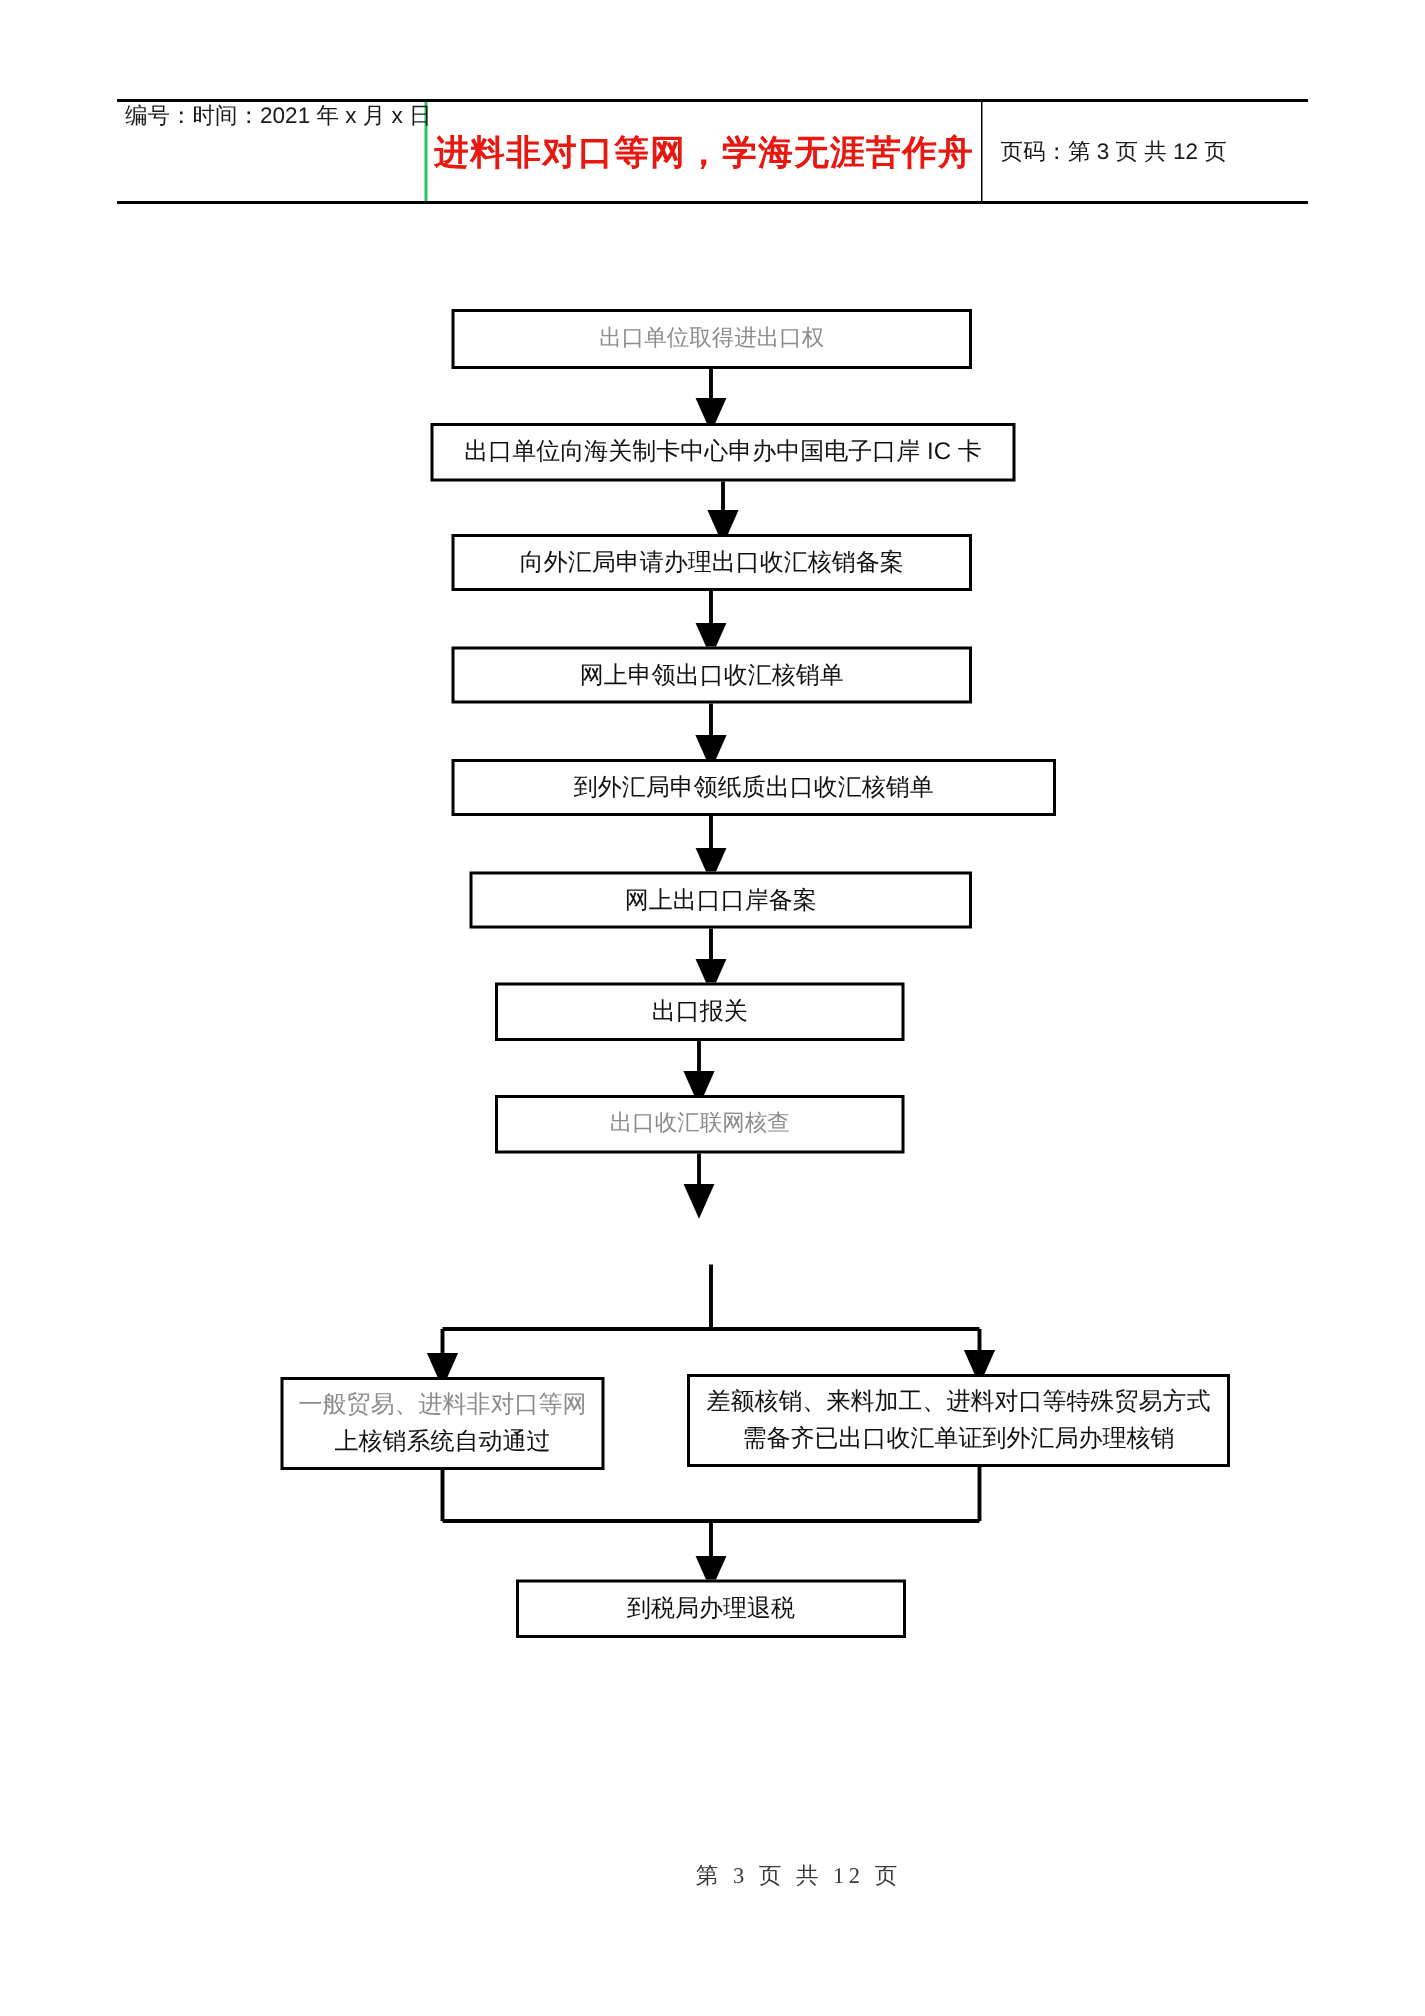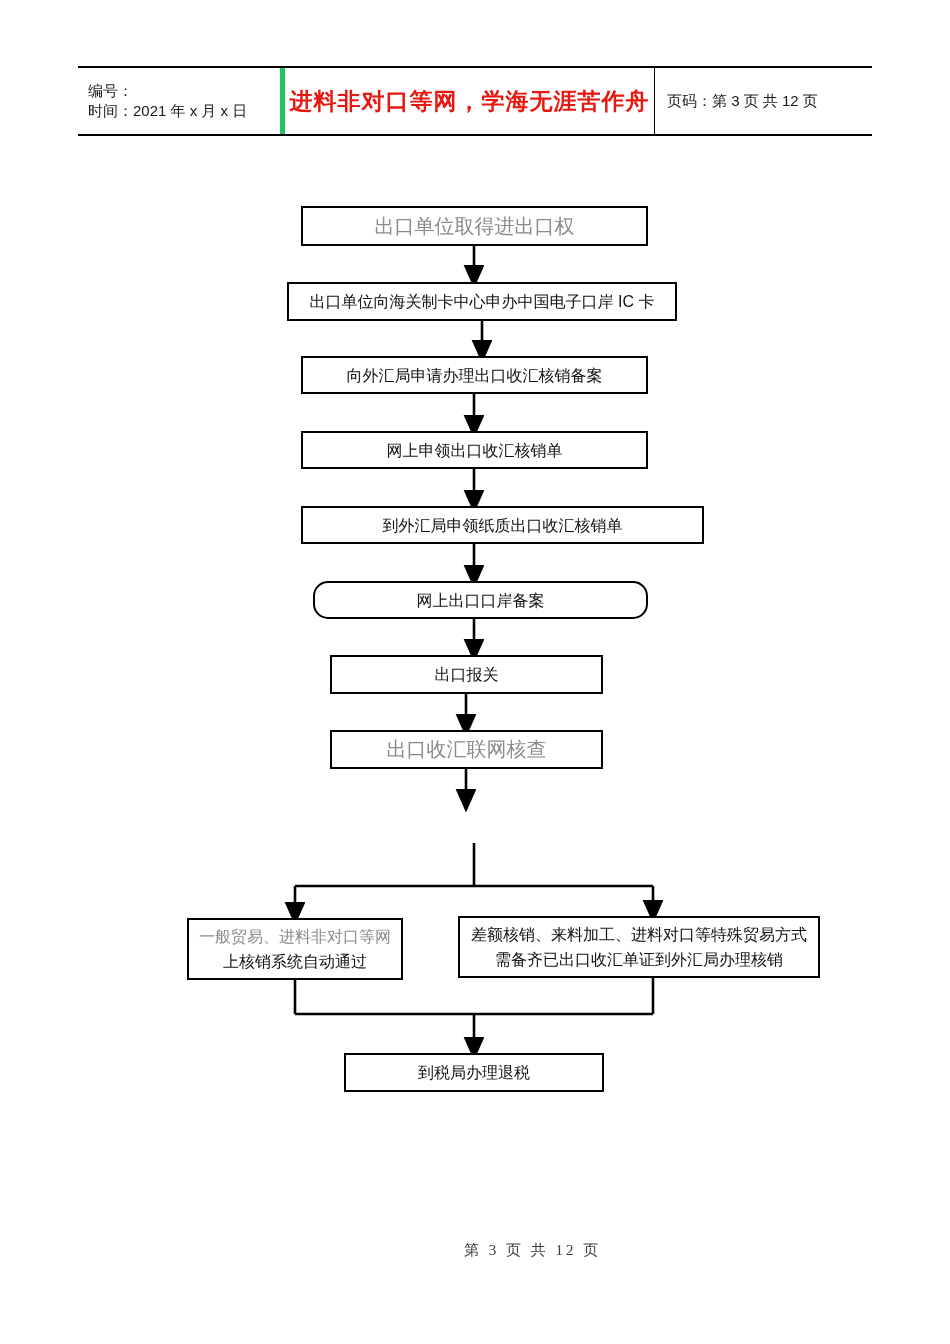--- a/index.html
+++ b/index.html
@@ -30,23 +30,23 @@
     display: flex;
     align-items: stretch;
   }
   .hdr-cell {
     box-sizing: border-box;
     display: flex;
     align-items: center;
   }
   .hdr-left {
     width: 207px;
-    border-right: 5px solid #22c55e;
+    border-right: 2px solid #22c55e;
     padding: 0 0 0 10px;
-    flex-direction: column;
+    flex-direction: row;
     align-items: flex-start;
     justify-content: center;
   }
   .hdr-left .line {
     font-size: 15px;
     line-height: 20px;
     white-space: nowrap;
     color: #1a1a1a;
   }
   .hdr-mid {
@@ -91,22 +91,22 @@
     justify-content: center;
     text-align: center;
     font-size: 16px;
     line-height: 23px;
     color: #111111;
     font-family: "Liberation Sans", "DejaVu Sans", sans-serif;
     padding: 0 4px;
   }
   .node.faded {
     color: #8b8b8b;
-    font-family: Liberation Sans, sans-serif;
-    font-size: 20px;
+    font-family: Liberation Mono, monospace;
+    font-size: 15px;
   }
   .node.two-line {
     font-size: 16px;
     line-height: 25px;
   }
   .node .l1 { display: block; }
   .node .l2 { display: block; }
   .node.two-line .l1 { color: #8b8b8b; }
 
   
@@ -191,21 +191,21 @@
   <div class="node faded" style="left:301px; top:206px; width:347px; height:40px;">出口单位取得进出口权</div>
 
   <div class="node" style="left:287px; top:282px; width:390px; height:39px;">出口单位向海关制卡中心申办中国电子口岸 IC 卡</div>
 
   <div class="node" style="left:301px; top:356px; width:347px; height:38px;">向外汇局申请办理出口收汇核销备案</div>
 
   <div class="node" style="left:301px; top:431px; width:347px; height:38px;">网上申领出口收汇核销单</div>
 
   <div class="node" style="left:301px; top:506px; width:403px; height:38px;">到外汇局申领纸质出口收汇核销单</div>
 
-  <div class="node" style="left:313px; top:581px; width:335px; height:38px;border-radius:15px;">网上出口口岸备案</div>
+  <div class="node" style="left:313px; top:581px; width:335px; height:38px;">网上出口口岸备案</div>
 
   <div class="node" style="left:330px; top:655px; width:273px; height:39px;">出口报关</div>
 
   <div class="node faded" style="left:330px; top:730px; width:273px; height:39px;">出口收汇联网核查</div>
 
 
   <div class="node two-line" style="left:187px; top:918px; width:216px; height:62px; flex-direction:column;">
     <span class="l1">一般贸易、进料非对口等网</span>
     <span class="l2">上核销系统自动通过</span>
   </div>

